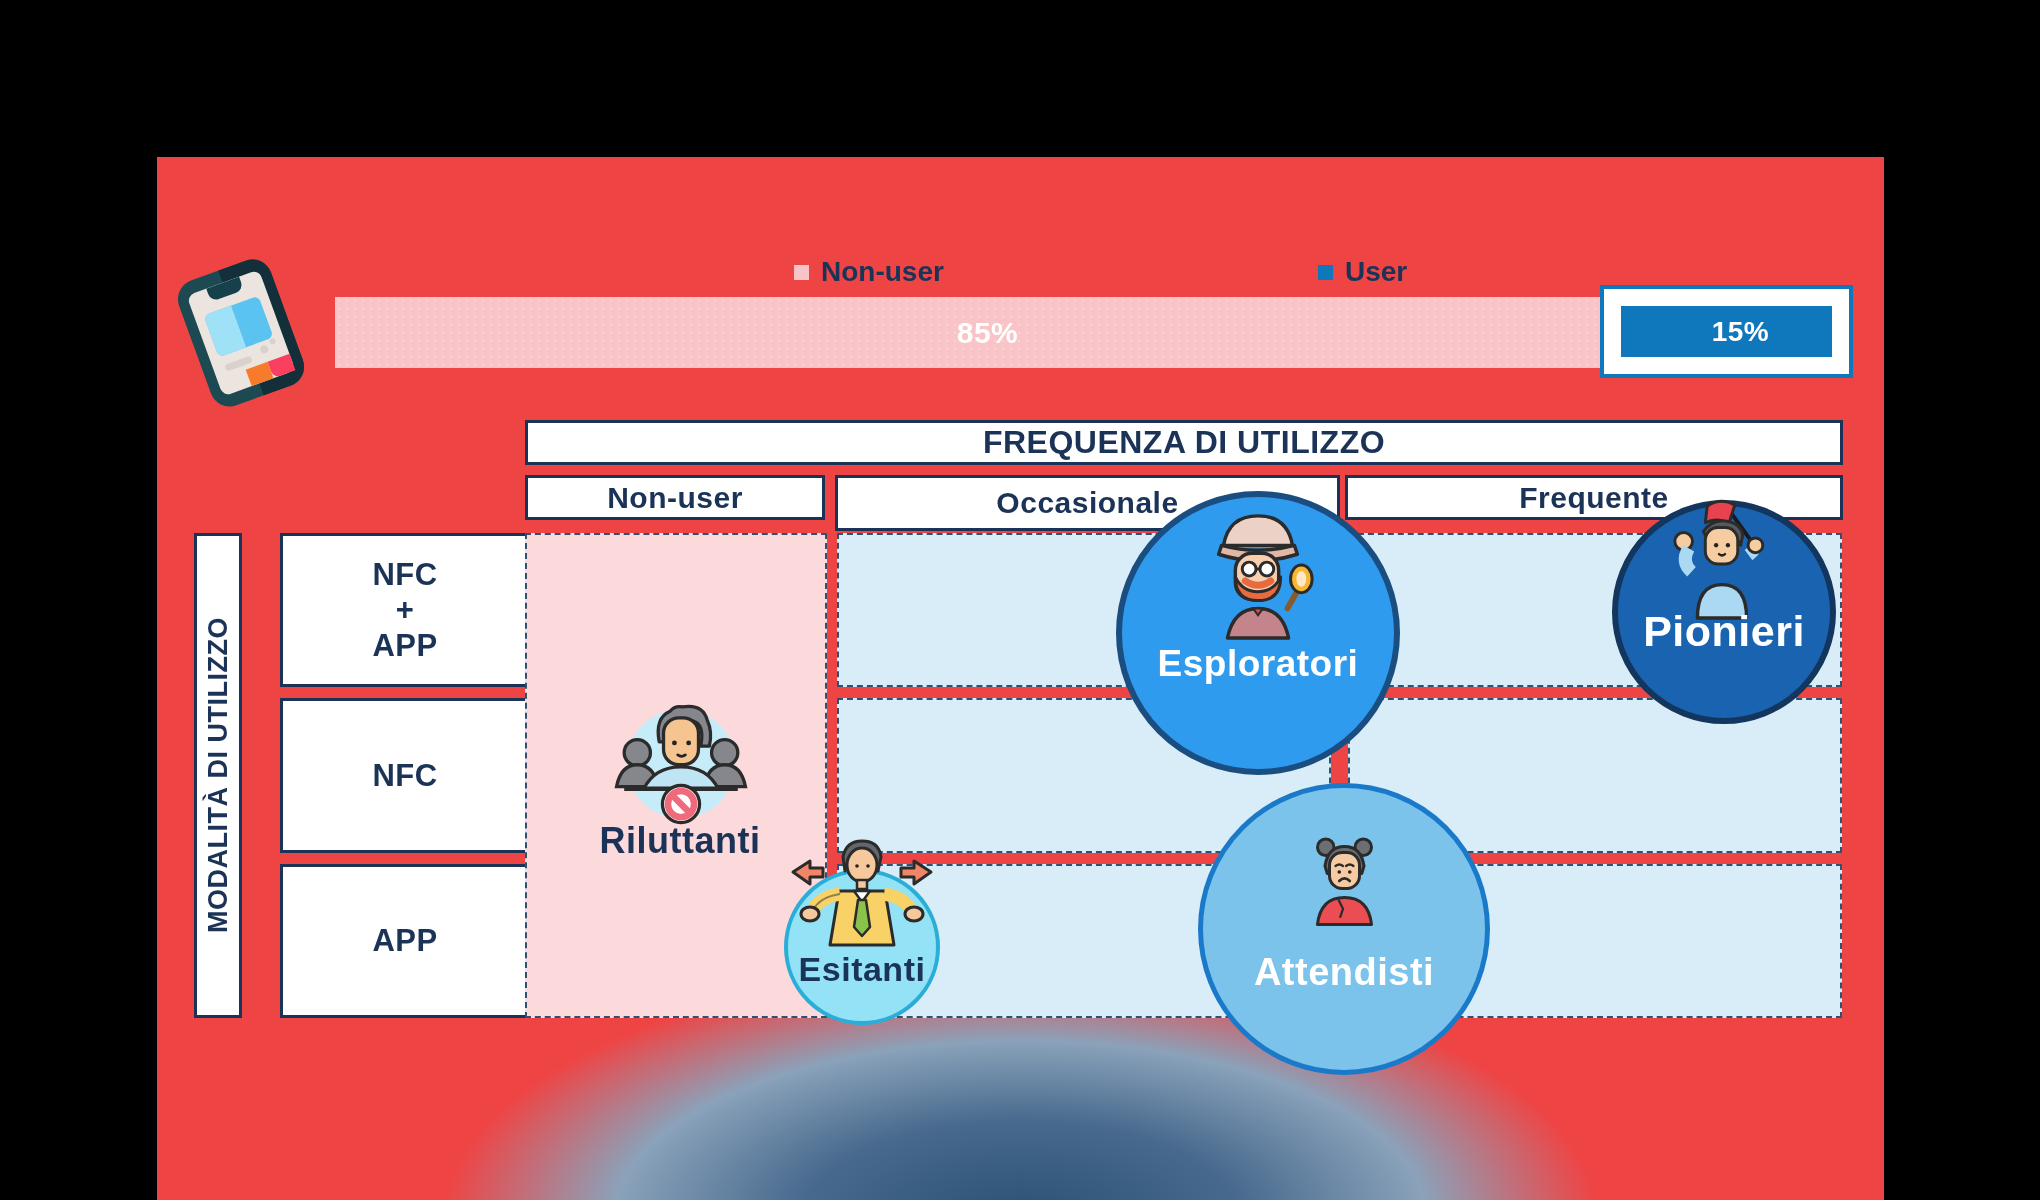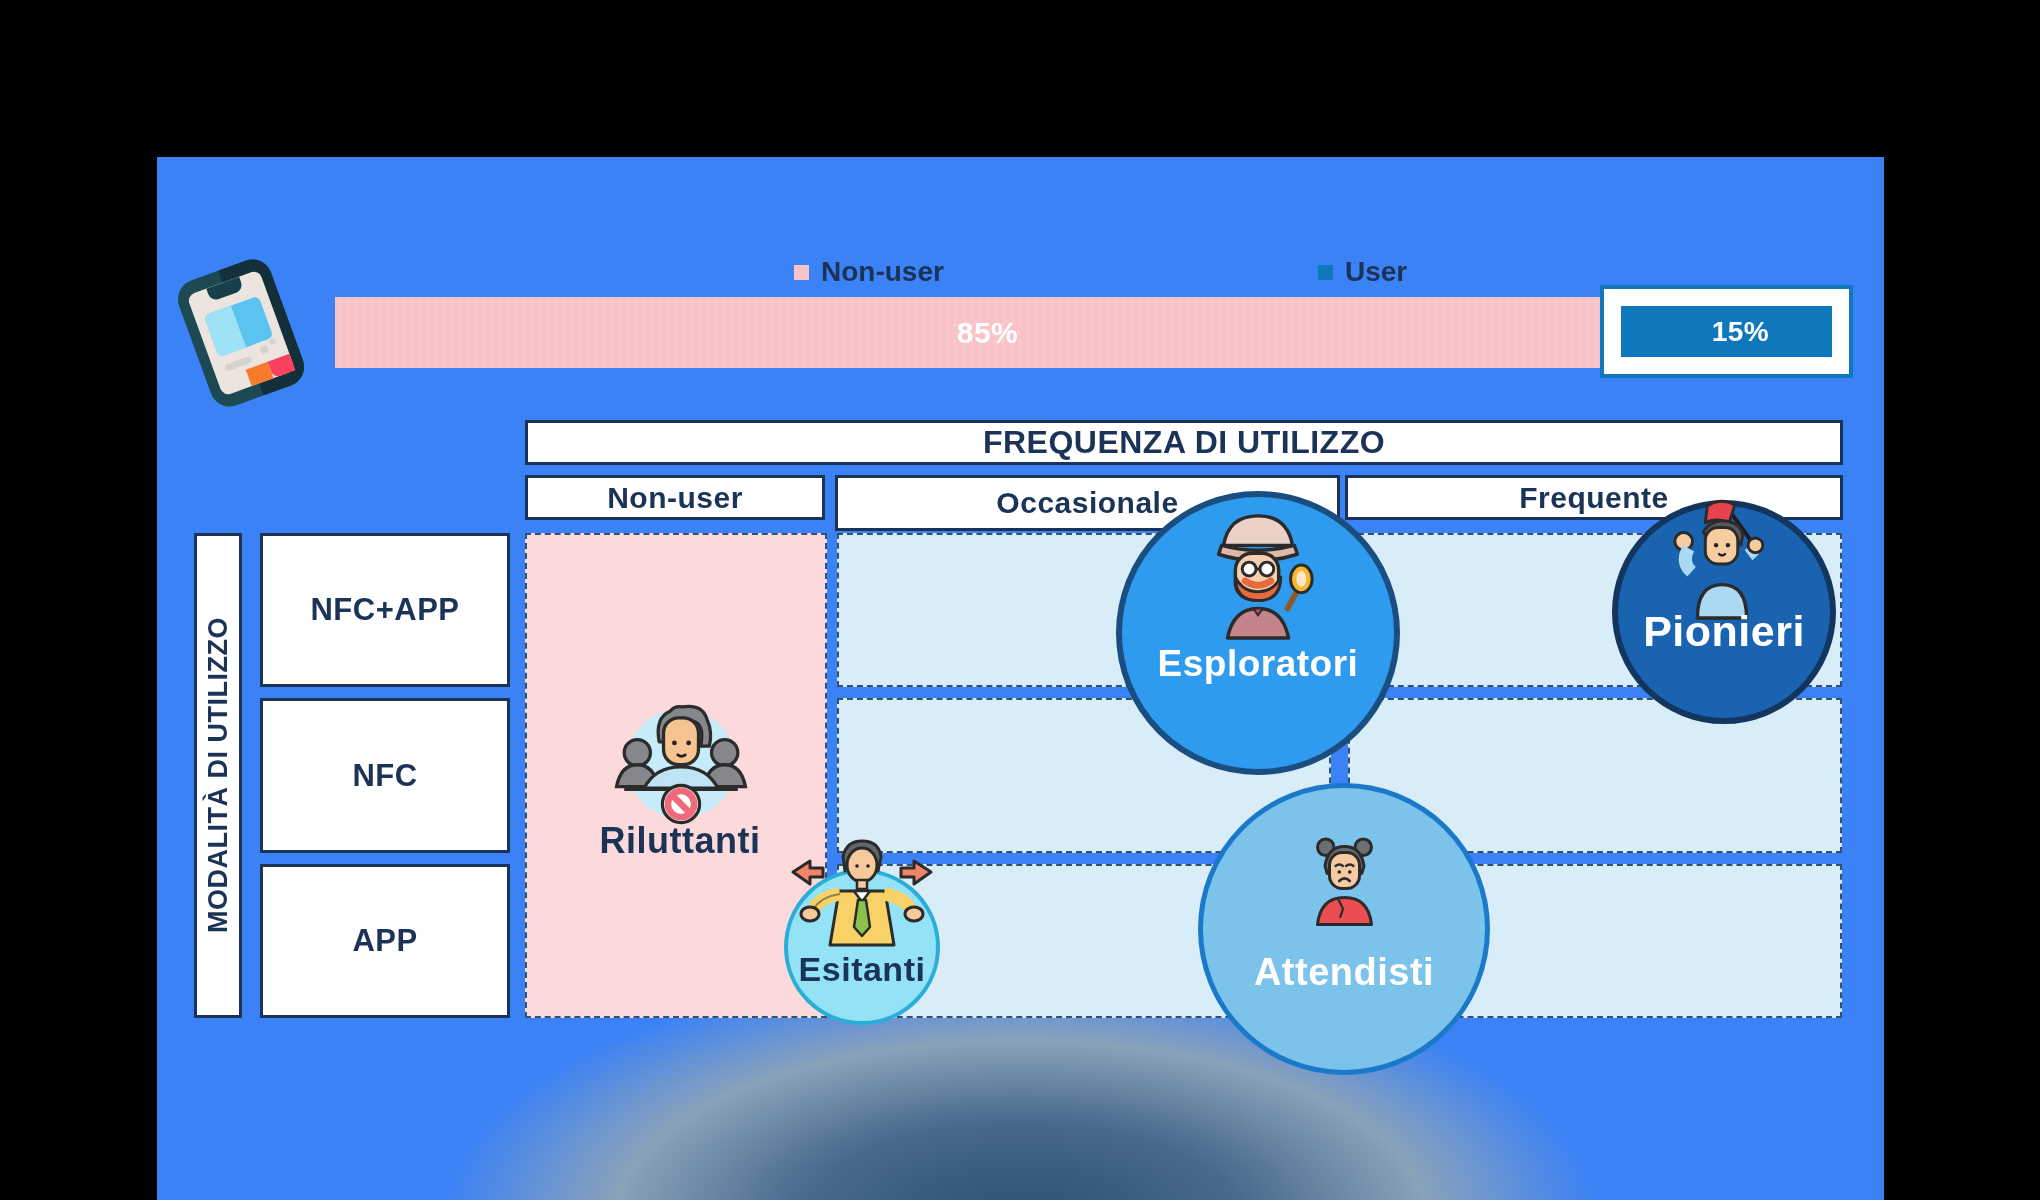--- a/index.html
+++ b/index.html
@@ -1,37 +1,37 @@
 <!DOCTYPE html>
 <html style="--navy: #1b3357; --cell-border: #2e5273; --pink-bar: #f9c4c7; --pink-cell: #fcdadb; --cell-blue: #d9edf9; --blue: #0f78bd; --esploratori-fill: #2f9bef; --esploratori-border: #1b4e80; --pionieri-fill: #1a63b0; --pionieri-border: #13365f; --attendisti-fill: #7cc3ec; --attendisti-border: #1a7ac9; --esitanti-fill: #93e2f6; --esitanti-border: #2aaed8; --riluttanti-bg: #c6ecfa;"><head>
 <meta charset="utf-8">
 <style>
   html,body{margin:0;padding:0;background:#000;}
   body{font-family:"Liberation Sans","DejaVu Sans",sans-serif;}
   .stage{position:relative;width:2040px;height:1200px;background:#000;overflow:hidden;}
-  .slide{position:absolute;left:157px;top:157px;width:1727px;height:1043px;background:#3b82f6;overflow:hidden;}
+  .slide{position:absolute;left:157px;top:157px;width:1727px;height:1043px;background:#ef4444;overflow:hidden;}
   .box{position:absolute;box-sizing:border-box;}
   .shadow{left:0;bottom:0;width:100%;height:440px;
     background:radial-gradient(ellipse 780px 340px at 50% 104%, #2a5175 0%, #47698d 28%, #8aa2ba 52%, rgba(255,255,255,0) 74%);}
   .navy{color:var(--navy,#1b3357);}
   .hdrbox{border:3px solid var(--navy,#1b3357);background:#fff;display:flex;align-items:center;justify-content:center;
     font-weight:bold;color:var(--navy,#1b3357);letter-spacing:.5px;}
   .cell{border:2px dashed var(--cell-border,#2e5273);}
   .cell-pink{background:var(--pink-cell,#fcdadb);}
   .cell-blue{background:var(--cell-blue,#d9edf9);}
   .legend-item{display:flex;align-items:center;gap:12px;font-weight:bold;font-size:28px;color:var(--navy,#1b3357);}
   .swatch{width:15px;height:15px;display:inline-block;}
   .bar-pink{background:var(--pink-bar,#f9c4c7);
     background-image:radial-gradient(circle, rgba(255,255,255,.25) 1.2px, transparent 1.4px);background-size:8px 8px;
     display:flex;align-items:center;justify-content:center;}
   .bar-value{color:#fff;font-weight:bold;font-size:30px;letter-spacing:.5px;margin-left:28px;}
   .user-box{border:4px solid var(--blue,#0f78bd);background:#fff;padding:17px;}
   .user-box-inner{width:100%;height:100%;background:var(--blue,#0f78bd);display:flex;align-items:center;justify-content:center;}
   .vlabel{writing-mode:vertical-rl;transform:rotate(180deg);white-space:nowrap;font-size:27px;}
-  .rowlabel{line-height:1.15;font-size:31px;}
+  .rowlabel{flex-direction:column;line-height:1.15;font-size:31px;margin-left:20px;}
   .bubble{border-radius:50%;}
   .blabel{position:absolute;left:0;width:100%;text-align:center;font-weight:bold;letter-spacing:.5px;}
   .white{color:#fff;}
   svg{display:block;}
 </style>
 </head>
 <body>
 
 <div class="stage">
   <div class="slide">

